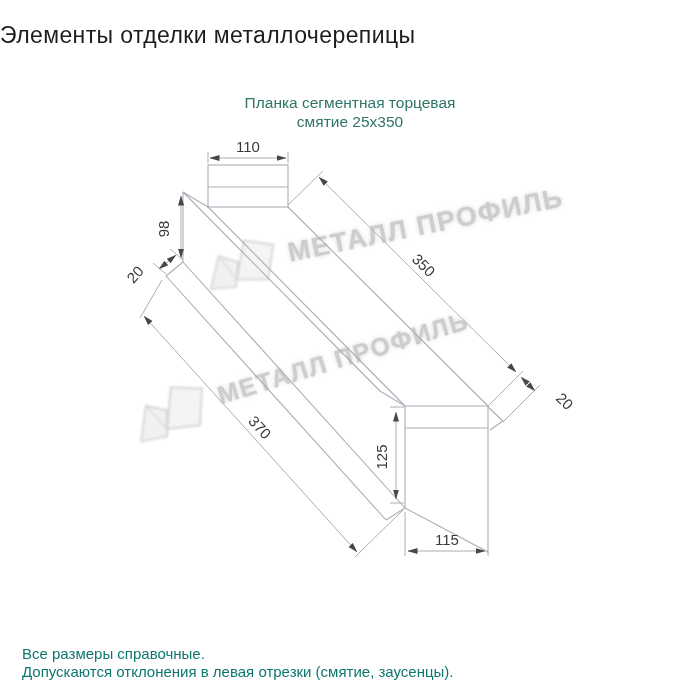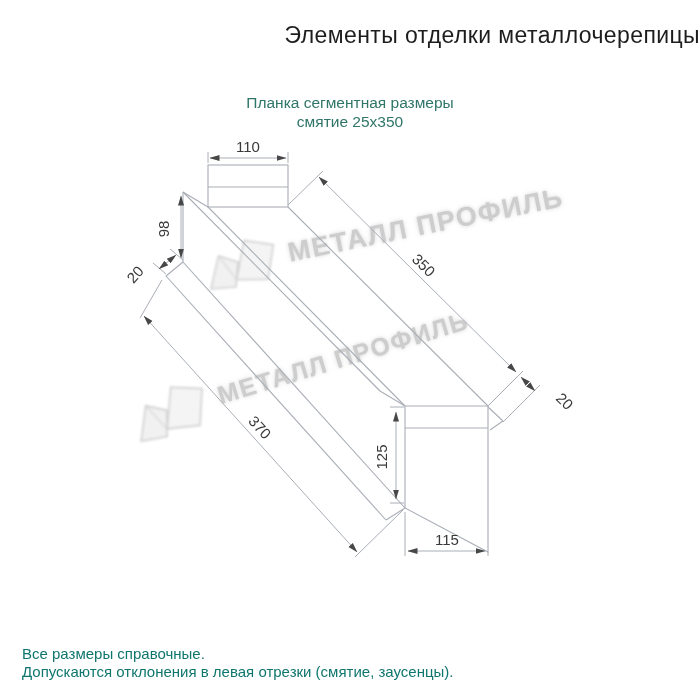--- a/index.html
+++ b/index.html
@@ -1,18 +1,18 @@
 <!DOCTYPE html>
 <html><head>
 <meta charset="utf-8">
 <style>
   html,body{margin:0;padding:0;background:#ffffff;width:700px;height:700px;overflow:hidden;
             font-family:"Liberation Sans", sans-serif;}
   .page{position:relative;width:700px;height:700px;background:#fff;}
-  .title{position:absolute;left:0;top:22px;width:700px;text-align:right;
+  .title{position:absolute;left:0;top:22px;width:700px;text-align:left;
          font-size:23px;color:#1d1d1d;letter-spacing:.4px;}
   .subtitle{position:absolute;left:0;top:93px;width:700px;text-align:center;
             font-size:15.5px;line-height:19px;color:#2f7568;}
   .footer{position:absolute;left:22px;top:645px;font-size:15px;line-height:18px;color:#0f766e;}
   svg.draw{position:absolute;left:0;top:0;}
   .wm{position:absolute;display:flex;align-items:center;gap:8px;pointer-events:none;}
   .wm-text{font-weight:bold;font-size:27px;letter-spacing:1.5px;color:#cdcdcd;
            text-shadow:0 0 3px #dedede, 0 0 6px #e9e9e9;white-space:nowrap;}
   .wm1{left:204px;top:246px;transform:rotate(-11.5deg);transform-origin:0 50%;}
   .wm2{left:132px;top:396px;transform:rotate(-17deg);transform-origin:0 50%;}
@@ -21,21 +21,21 @@
   .dimtxt{font-family:"Liberation Sans", sans-serif;font-size:15px;fill:#3a3a3a;}
 </style>
 </head>
 <body>
 
 <div class="page">
 
   <div class="title">Элементы отделки металлочерепицы</div>
 
   <div class="subtitle">
-    <div>Планка сегментная размеры</div>
+    <div>Планка сегментная торцевая</div>
     <div>смятие 25x350</div>
   </div>
 
   <div class="wm wm1">
     <svg width="78" height="48" viewBox="0 0 78 48">
       <path d="M3,44 L17,13 L35,23 L28,47 Z" fill="#f1f1f1" stroke="#cfcfcf" stroke-width="1.5"></path>
       <path d="M30,40 L45,3 L73,13 L61,46 Z" fill="#f4f4f4" stroke="#cfcfcf" stroke-width="1.5"></path>
       <path d="M17,13 L30,40" stroke="#d6d6d6" stroke-width="1.2" fill="none"></path>
     </svg>
     <span class="wm-text">МЕТАЛЛ ПРОФИЛЬ</span>

